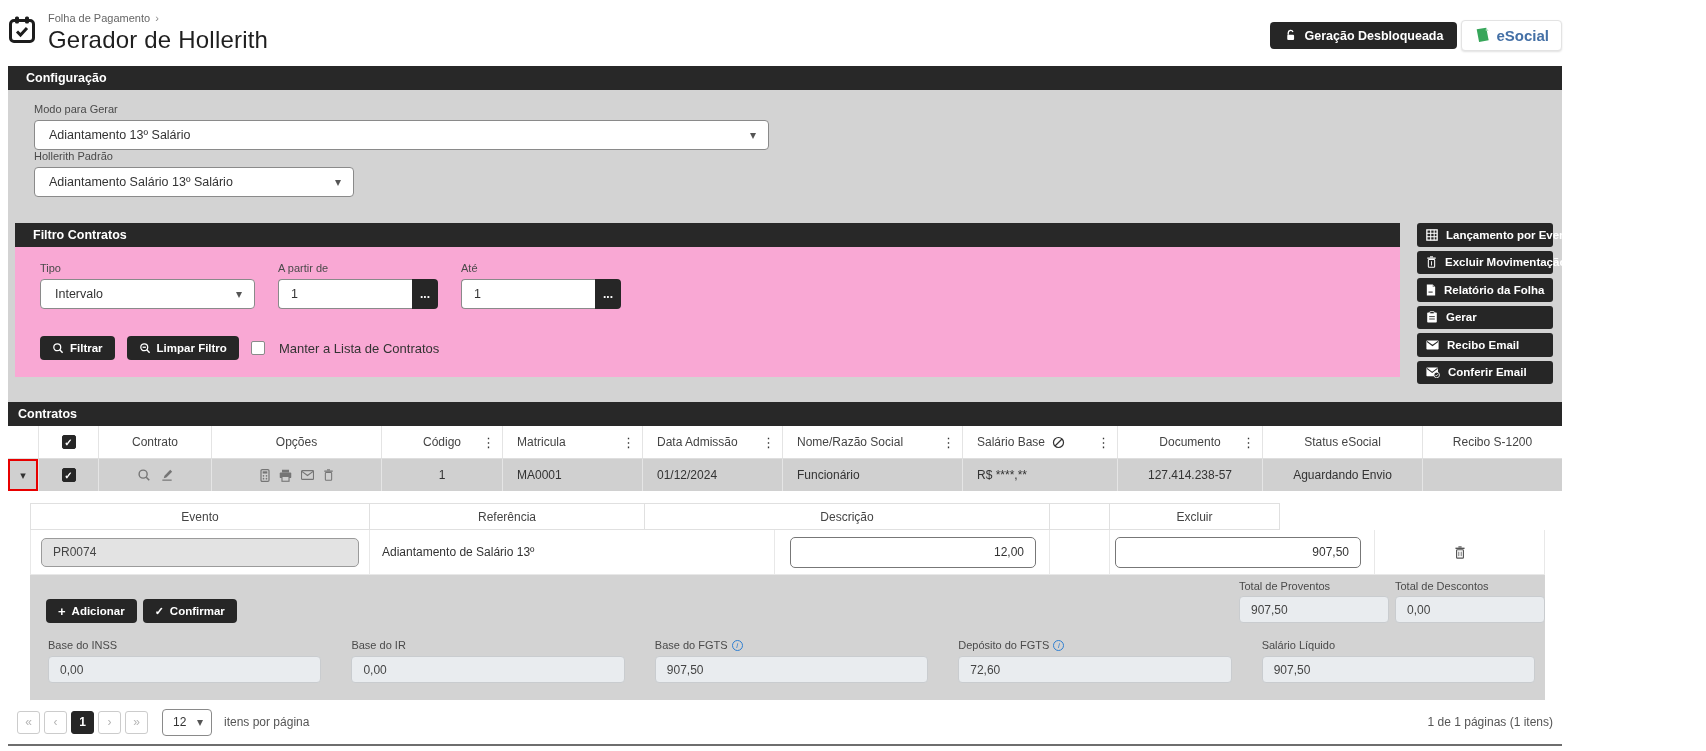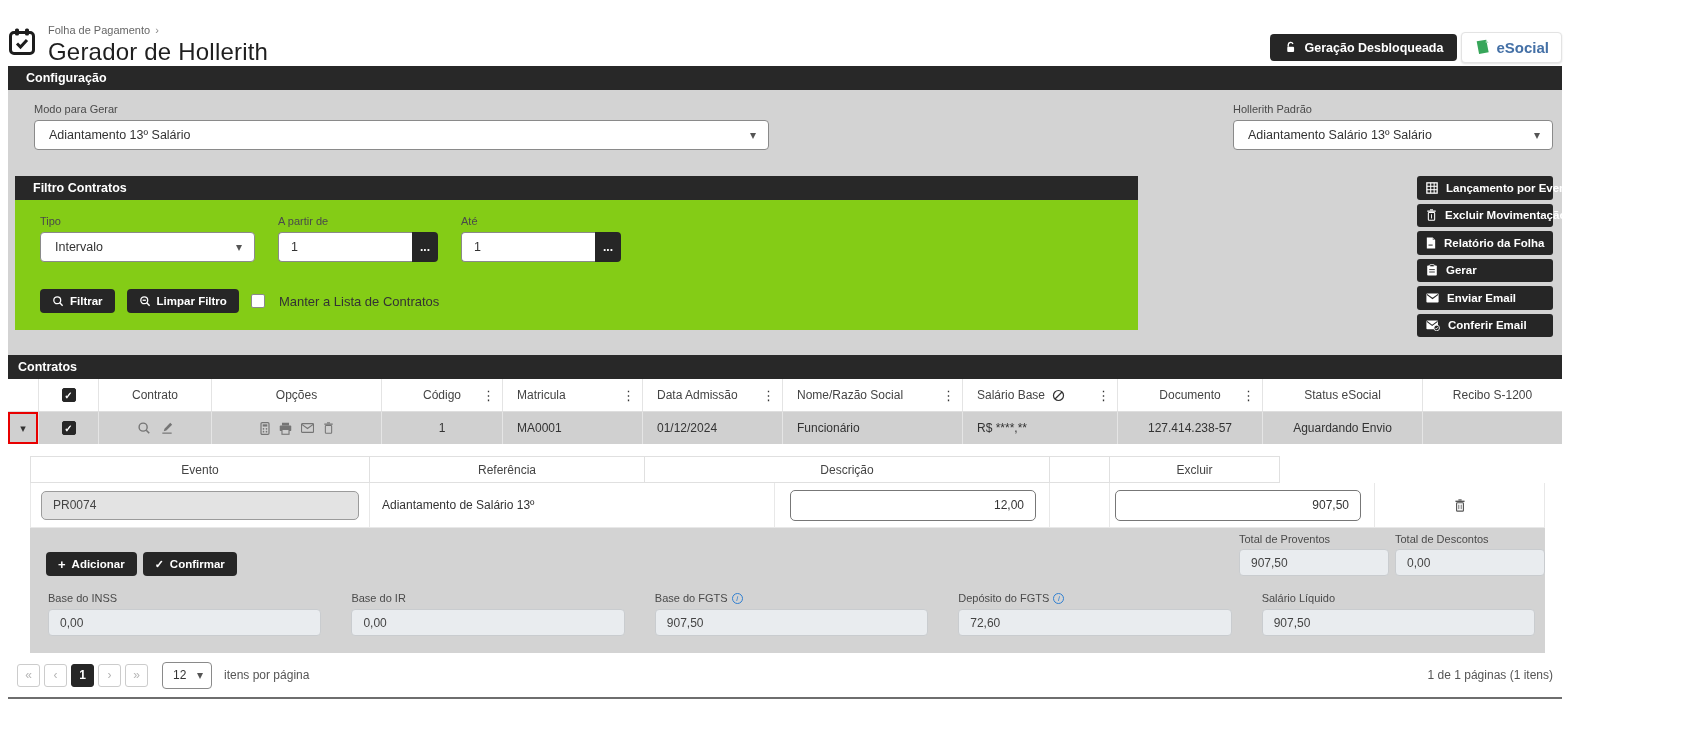--- a/index.html
+++ b/index.html
@@ -5,21 +5,21 @@
   * { box-sizing: border-box; margin: 0; padding: 0; }
   body {
     width: 1706px; height: 751px; background: #fff;
     font-family: "Liberation Sans", sans-serif; color: #333;
     overflow: hidden;
   }
   .app { position: relative; width: 1706px; height: 751px; }
 
   
   .topbar { width: 1554px; margin-left: 8px; height: 66px; display: flex;
-            justify-content: space-between; align-items: flex-start; padding-top: 24px; }
+            justify-content: space-between; align-items: flex-start; padding-top: 12px; }
   .topbar-left { display: flex; gap: 12px; align-items: flex-start; }
   .app-icon { margin-top: 4px; }
   .breadcrumb { font-size: 11px; color: #666; margin-bottom: 2px; }
   .breadcrumb .sep { margin-left: 5px; color: #888; }
   .page-title { font-size: 24px; font-weight: 400; color: #1f1f1f; letter-spacing: 0.2px; }
   .topbar-right { display: flex; gap: 4px; align-items: center; margin-top: 8px; }
   .dark-btn { display: inline-flex; align-items: center; gap: 8px; background: #262626;
               color: #fff; border: none; border-radius: 4px; font-size: 12.5px; font-weight: bold;
               height: 27px; padding: 0 14px; cursor: pointer; font-family: inherit; }
   .esocial-btn { display: inline-flex; align-items: center; gap: 5px; background: #fff;
@@ -27,32 +27,32 @@
                  box-shadow: 0 1px 2px rgba(0,0,0,.12); cursor: pointer; font-family: inherit; }
   .esocial-btn span { color: #4470a6; font-size: 15px; font-weight: bold; }
 
   
   .panel { width: 1554px; margin-left: 8px; }
   .section-bar { background: #282828; color: #fff; font-weight: bold; font-size: 12.5px;
                  height: 24px; display: flex; align-items: center; padding: 0 18px; }
   .config-area { background: #d3d3d3; padding-bottom: 18px; }
 
   
-  .selects-row { display: flex; justify-content: space-between; padding: 13px 9px 8px 26px; }
+  .selects-row { display: flex; justify-content: space-between; padding: 13px 25px 8px 26px; flex-direction: column; }
   .field-label { font-size: 11px; color: #4a4a4a; margin-bottom: 5px; display: block; }
   .select { background: #fff; border: 1px solid #8a8a8a; border-radius: 4px; height: 30px;
             display: flex; align-items: center; justify-content: space-between;
             padding: 0 12px 0 14px; font-size: 12.5px; color: #333; cursor: pointer; }
   .caret { color: #555; font-size: 12px; }
   .f-modo { width: 735px; }
   .f-hollerith { width: 320px; }
 
   
   .filter-row { display: flex; justify-content: space-between; align-items: flex-start; padding: 18px 9px 0 7px; }
-  .filter-panel { width: 1123px; background: #84cc16; }
+  .filter-panel { width: 1385px; background: #f9a8d4; }
   .filter-body { padding: 15px 25px 17px; }
   .filter-fields { display: flex; gap: 23px; }
   .f-tipo { width: 215px; }
   .num-wrap { display: flex; }
   .text-input { height: 30px; border: 1px solid #8a8a8a; border-radius: 4px; font-size: 12.5px;
                 padding: 0 12px; color: #333; font-family: inherit; width: 100%; background: #fff; }
   .num-wrap .text-input { width: 134px; border-radius: 4px 0 0 4px; border-right: none; }
   .more-btn { width: 26px; height: 30px; background: #262626; color: #fff; border: none;
               border-radius: 0 4px 4px 0; font-size: 12px; font-weight: bold; cursor: pointer;
               line-height: 10px; font-family: inherit; }
@@ -304,21 +304,21 @@
             </span>
             <span>Gerar</span>
           </button>
           <button class="dark-btn">
             <span style="display:inline-flex">
               <svg width="13" height="10" viewBox="0 0 16 12">
                   <rect x="0.5" y="0.5" width="15" height="11" rx="1" fill="#fff"></rect>
                   <path d="M1 1.5l7 5.2 7-5.2" fill="none" stroke="#282828" stroke-width="1.4"></path>
                 </svg>
             </span>
-            <span>Enviar Email</span>
+            <span>Recibo Email</span>
           </button>
           <button class="dark-btn">
             <span style="display:inline-flex">
               <svg width="14" height="11" viewBox="0 0 17 13">
                   <rect x="0.5" y="0.5" width="14" height="10.5" rx="1" fill="#fff"></rect>
                   <path d="M1 1.5l6.5 4.8L14 1.5" fill="none" stroke="#282828" stroke-width="1.3"></path>
                   <circle cx="13" cy="9.5" r="3.4" fill="#282828" stroke="#fff" stroke-width="1"></circle>
                   <path d="M11.5 9.5l1.1 1.1 1.9-2" fill="none" stroke="#fff" stroke-width="1.1"></path>
                 </svg>
             </span>

